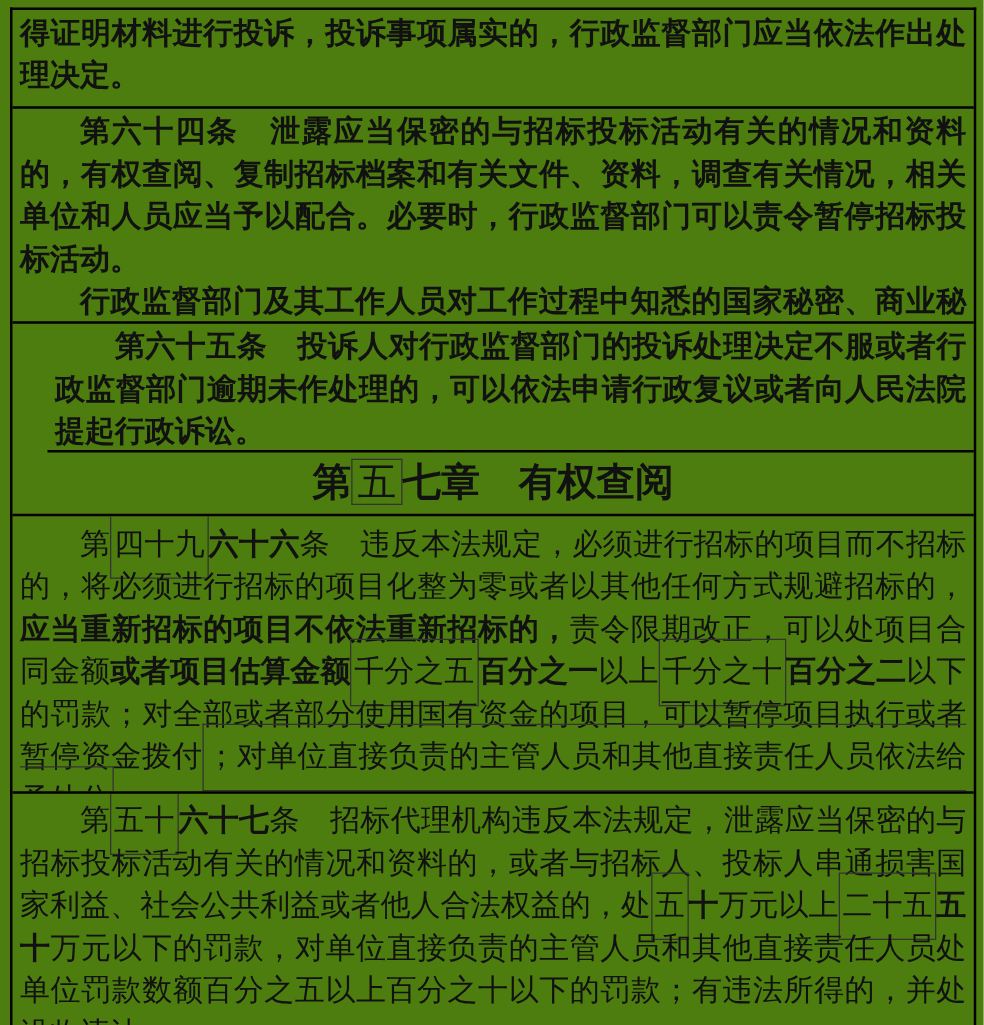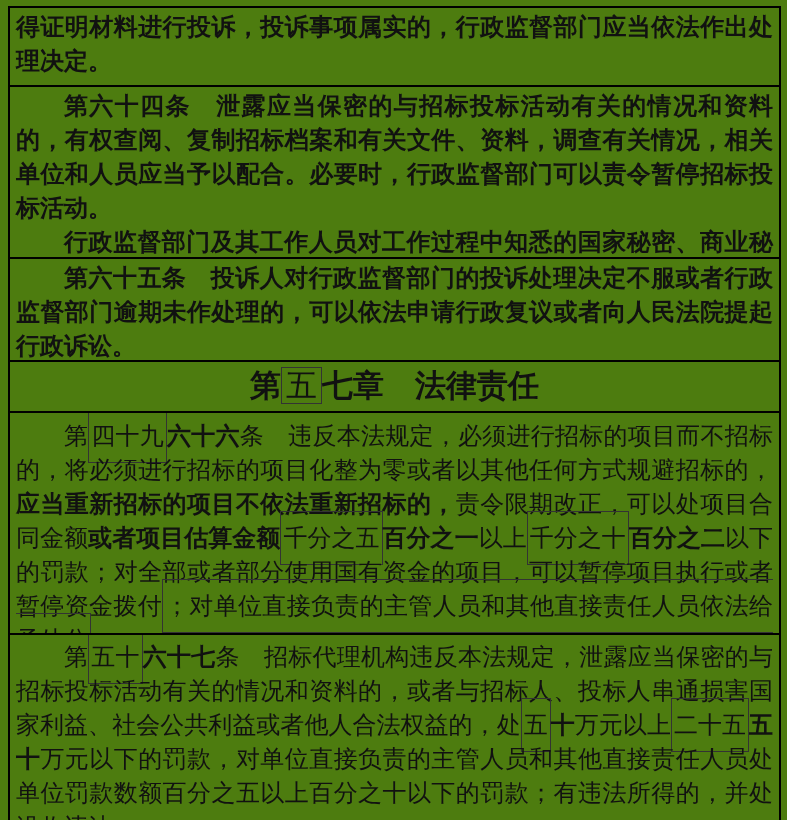--- a/index.html
+++ b/index.html
@@ -49,21 +49,21 @@
   .row-heading {
     font-family: "Liberation Serif", "DejaVu Serif", serif;
     font-weight: 700;
     font-size: 31px;
     line-height: 44px;
     text-align: center;
   }
   
   .row:nth-child(1) { height: 79px; }
   .row:nth-child(2) { height: 172px; }
-  .row:nth-child(3) { height: 103px; }
+  .row:nth-child(3) { height: 103px; margin-left: 28px; }
   .row:nth-child(4) { height: 51px; }
   .row:nth-child(5) { height: 222px; padding-top: 6px; }
   .row:nth-child(6) { height: 187px; padding-top: 5px; }
   .para {
     margin: 0;
     text-align: justify;
   }
   .row-heading .para { text-align: center; }
   .indent { text-indent: 2em; }
   
@@ -89,21 +89,21 @@
         <p class="para"><span class="seg seg-plain">得证明材料进行投诉，投诉事项属实的，行政监督部门应当依法作出处理决定。</span></p>
       </div>
       <div class="row row-added">
         <p class="para indent"><span class="seg seg-plain">第六十四条　泄露应当保密的与招标投标活动有关的情况和资料的，有权查阅、复制招标档案和有关文件、资料，调查有关情况，相关单位和人员应当予以配合。必要时，行政监督部门可以责令暂停招标投标活动。</span></p>
         <p class="para indent"><span class="seg seg-plain">行政监督部门及其工作人员对工作过程中知悉的国家秘密、商业秘密，应当依法予以保密。</span></p>
       </div>
       <div class="row row-added">
         <p class="para indent"><span class="seg seg-plain">第六十五条　投诉人对行政监督部门的投诉处理决定不服或者行政监督部门逾期未作处理的，可以依法申请行政复议或者向人民法院提起行政诉讼。</span></p>
       </div>
       <div class="row row-heading">
-        <p class="para"><span class="seg seg-plain">第</span><span class="seg seg-deleted">五</span><span class="seg seg-plain">七章　法律责任</span></p>
+        <p class="para"><span class="seg seg-plain">第</span><span class="seg seg-deleted">五</span><span class="seg seg-plain">七章　有权查阅</span></p>
       </div>
       <div class="row row-revision">
         <p class="para indent"><span class="seg seg-plain">第</span><span class="seg seg-deleted">四十九</span><span class="seg seg-added">六十六</span><span class="seg seg-plain">条　违反本法规定，必须进行招标的项目而不招标的，将必须进行招标的项目化整为零或者以其他任何方式规避招标的，</span><span class="seg seg-added">应当重新招标的项目不依法重新招标的，</span><span class="seg seg-plain">责令限期改正，可以处项目合同金额</span><span class="seg seg-added">或者项目估算金额</span><span class="seg seg-deleted">千分之五</span><span class="seg seg-added">百分之一</span><span class="seg seg-plain">以上</span><span class="seg seg-deleted">千分之十</span><span class="seg seg-added">百分之二</span><span class="seg seg-plain">以下的罚款；对全部或者部分使用国有资金的项目，可以暂停项目执行或者暂停资金拨付</span><span class="seg seg-deleted">；对单位直接负责的主管人员和其他直接责任人员依法给予处分</span><span class="seg seg-plain">。</span></p>
       </div>
       <div class="row row-revision">
         <p class="para indent"><span class="seg seg-plain">第</span><span class="seg seg-deleted">五十</span><span class="seg seg-added">六十七</span><span class="seg seg-plain">条　招标代理机构违反本法规定，泄露应当保密的与招标投标活动有关的情况和资料的，或者与招标人、投标人串通损害国家利益、社会公共利益或者他人合法权益的，处</span><span class="seg seg-deleted">五</span><span class="seg seg-added">十</span><span class="seg seg-plain">万元以上</span><span class="seg seg-deleted">二十五</span><span class="seg seg-added">五十</span><span class="seg seg-plain">万元以下的罚款，对单位直接负责的主管人员和其他直接责任人员处单位罚款数额百分之五以上百分之十以下的罚款；有违法所得的，并处没收违法</span></p>
       </div>
     </div>
 </div>
 

